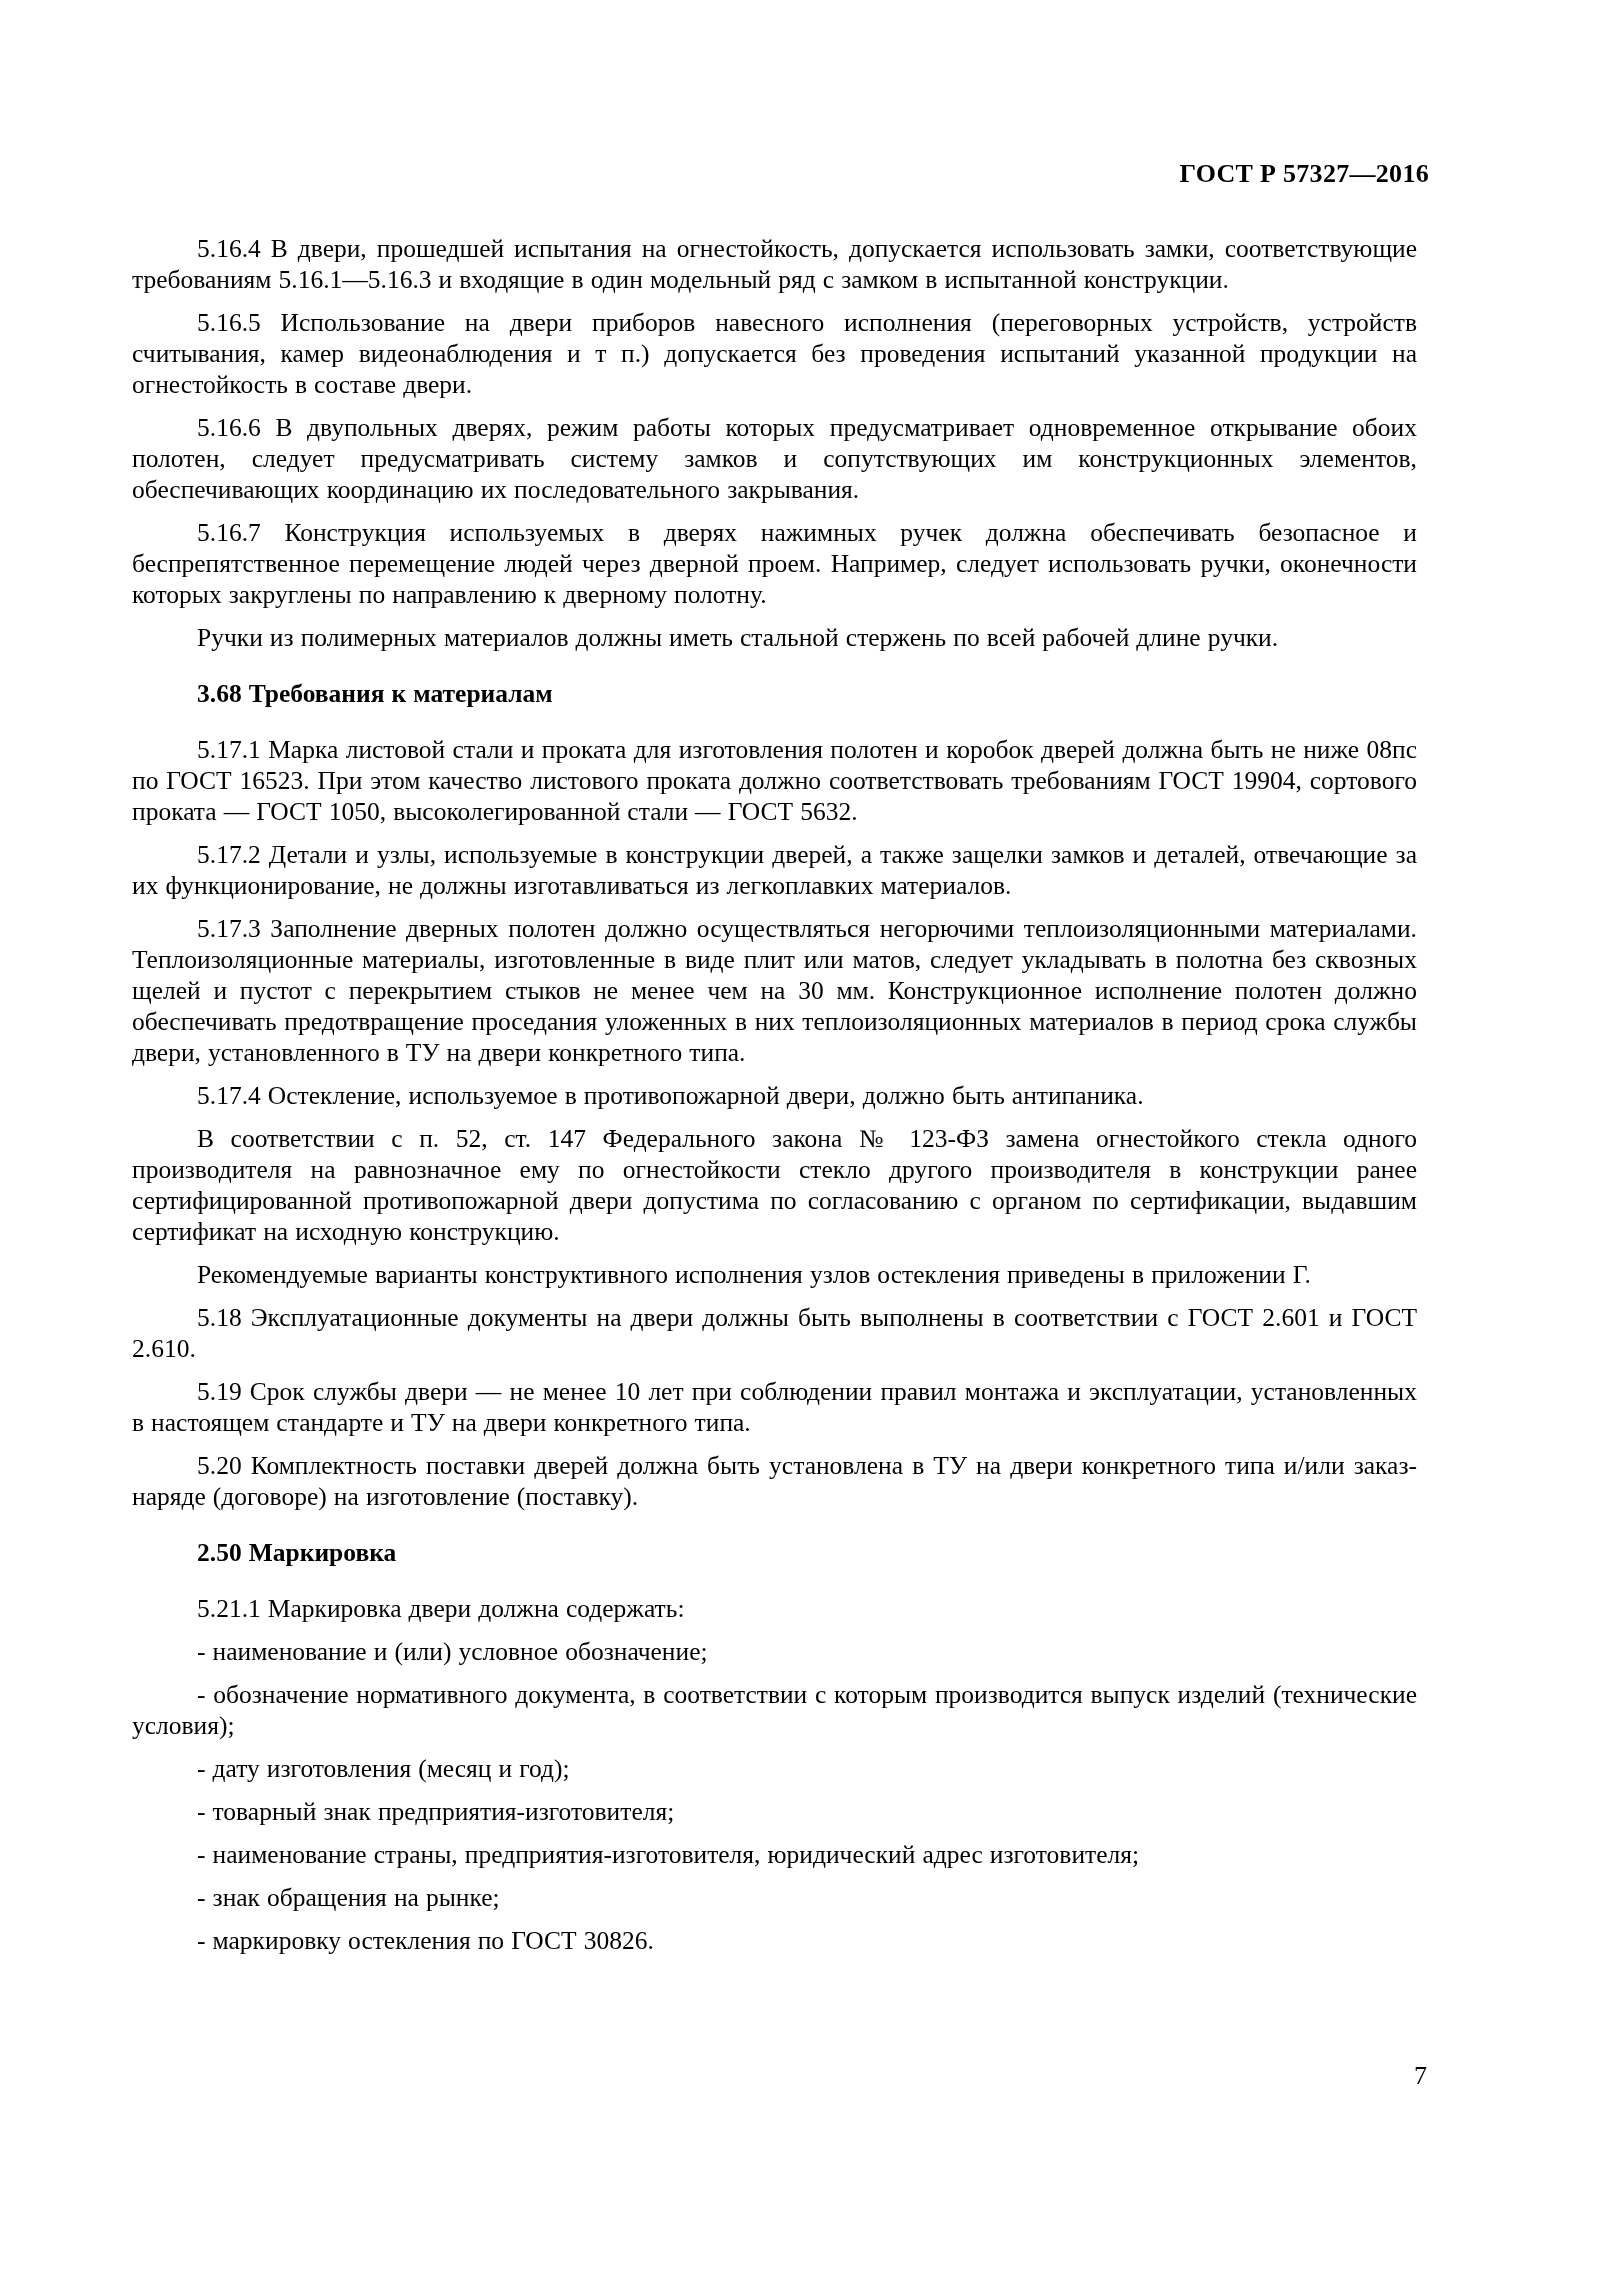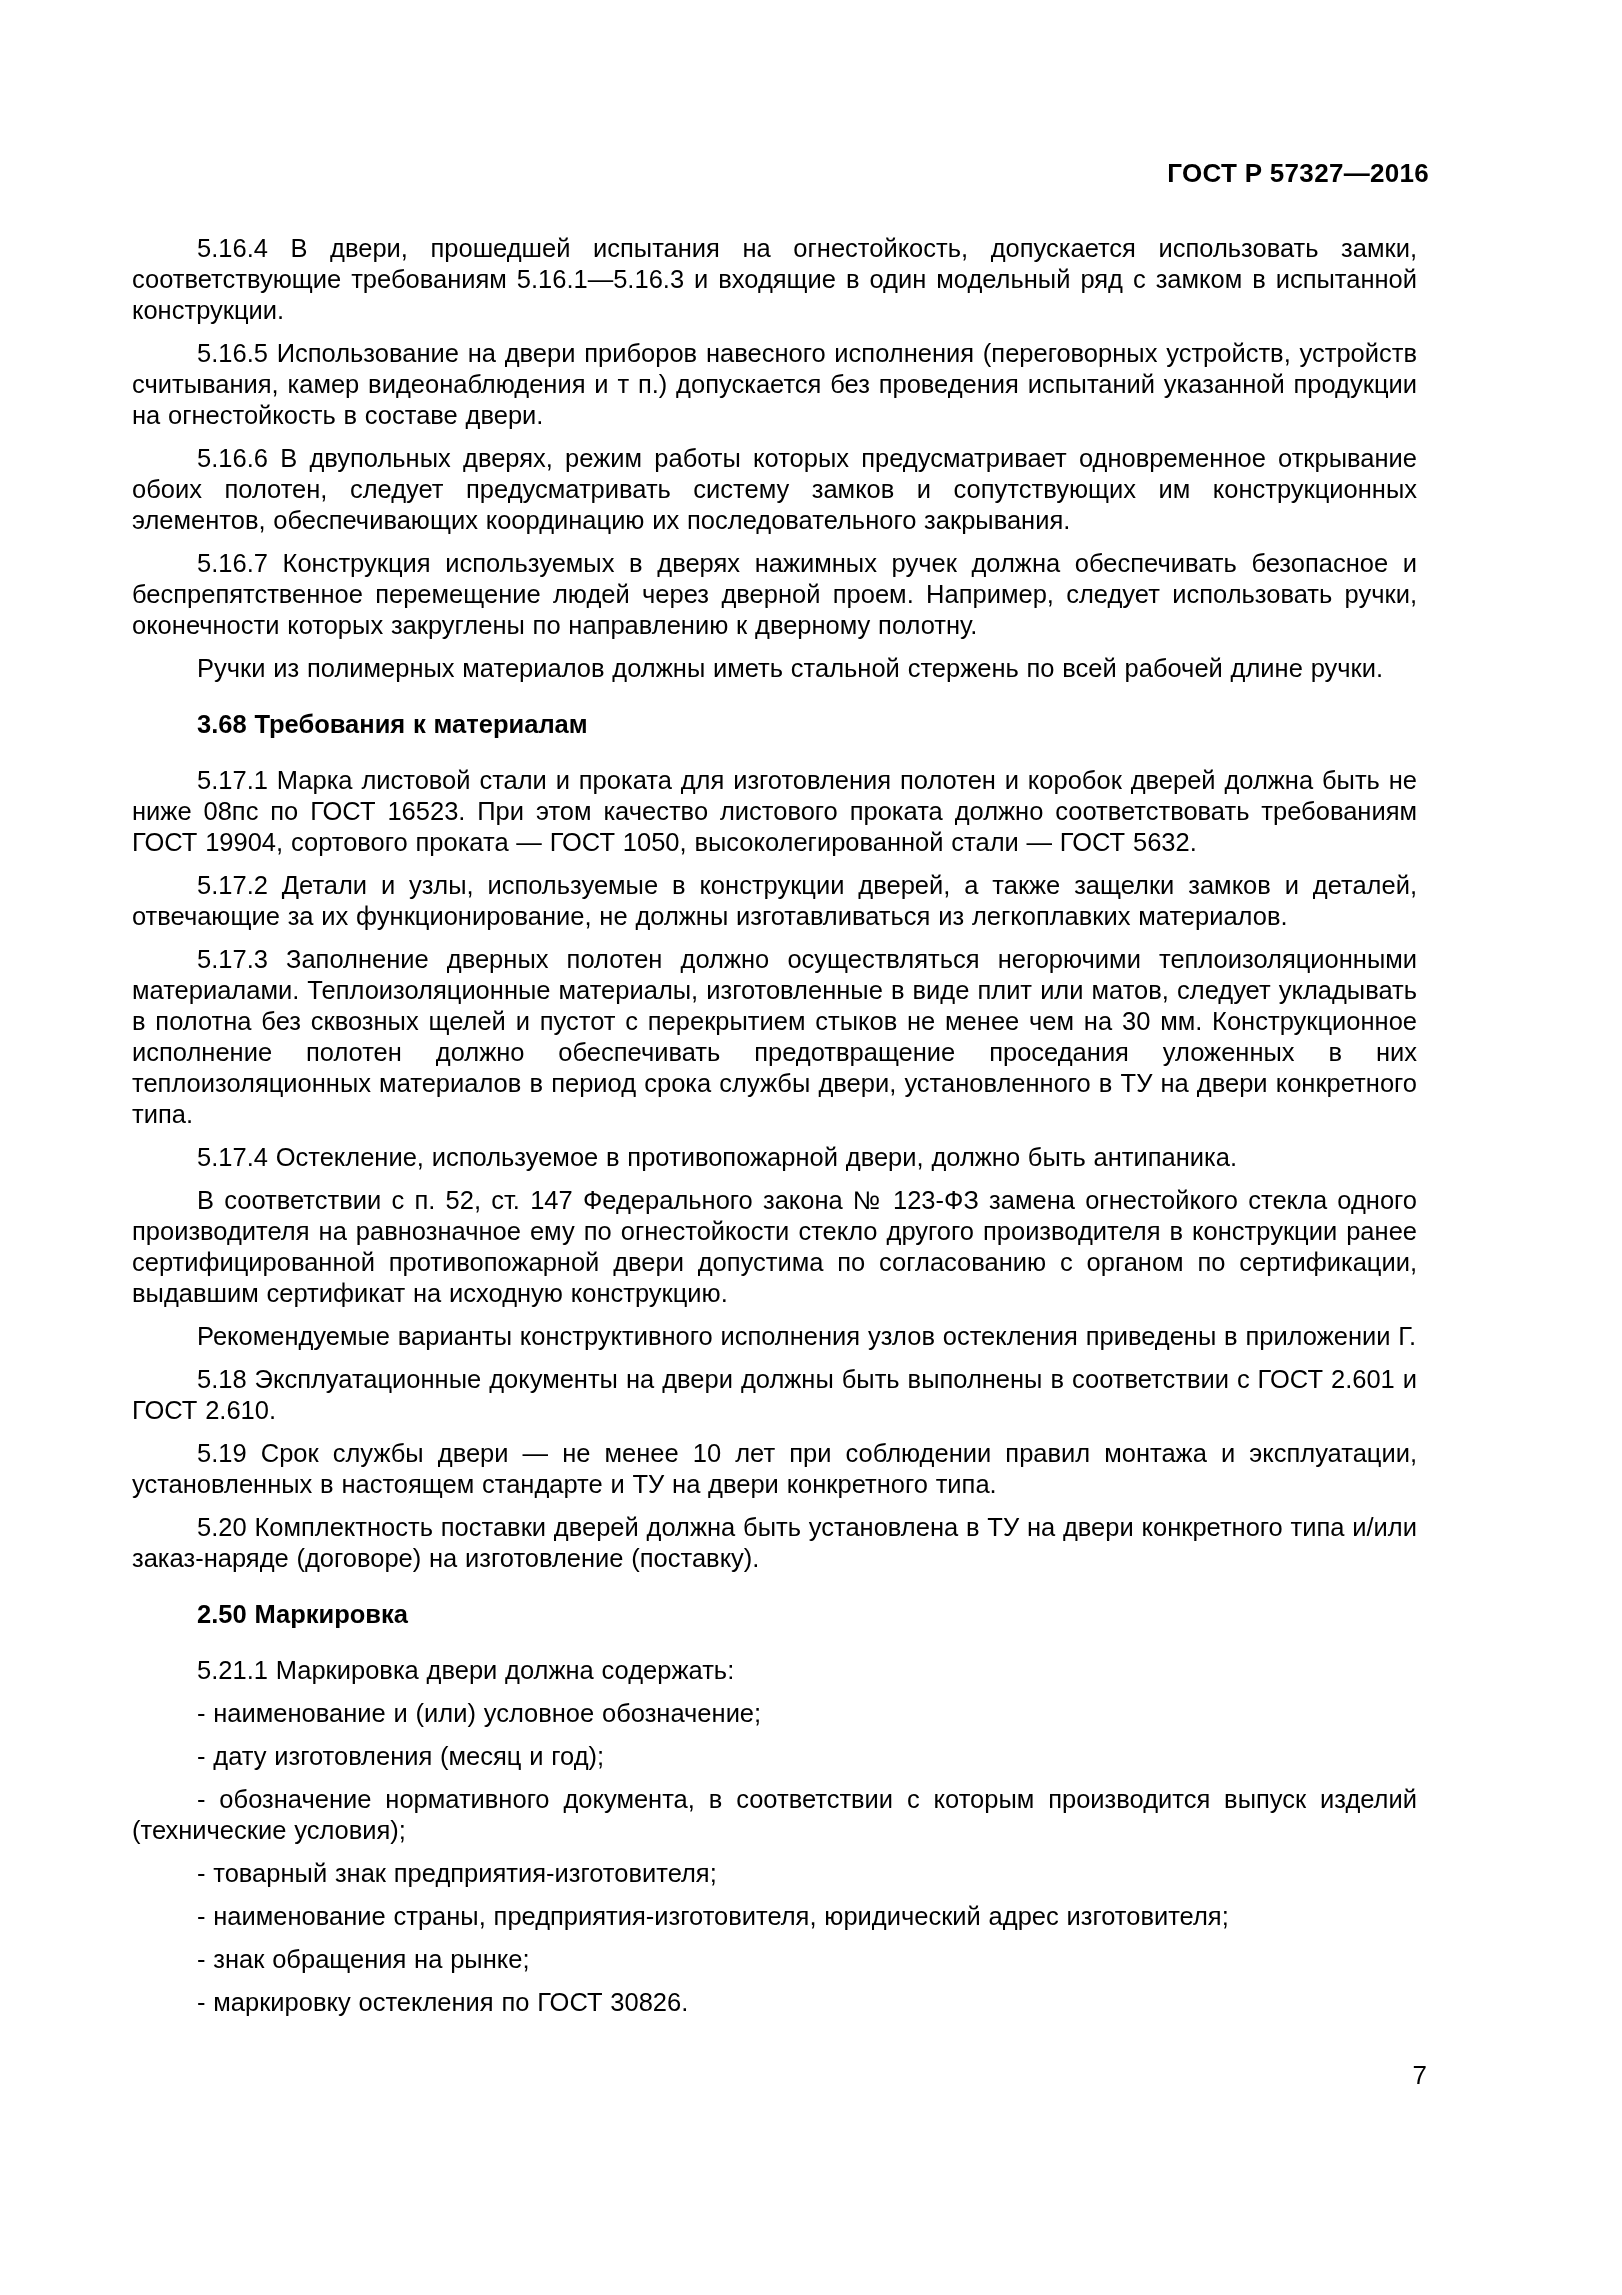--- a/index.html
+++ b/index.html
@@ -14,20 +14,21 @@
     overflow: hidden;
     color: #000000;
     font-family: "Liberation Sans", sans-serif;
     -webkit-font-smoothing: antialiased;
   }
   .page {
     position: absolute;
     inset: 0;
     box-sizing: border-box;
     padding: 158px 194px 0 120px; 
+    font-family: Liberation Serif, serif;
   }
   .doc-header {
     font-size: 26px;
     line-height: 31px;
     font-weight: bold;
     text-align: right;
     letter-spacing: 0.3px;
     margin-bottom: 44px;
   }
   .content p {
@@ -72,22 +73,22 @@
       <p class="para">5.17.3  Заполнение дверных полотен должно осуществляться негорючими теплоизоляционными материалами. Теплоизоляционные материалы, изготовленные в виде плит или матов, следует укладывать в полотна без сквозных щелей и пустот с перекрытием стыков не менее чем на 30 мм. Конструкционное исполнение полотен должно обеспечивать предотвращение проседания уложенных в них теплоизоляционных материалов в период срока службы двери, установленного в ТУ на двери конкретного типа.</p>
       <p class="para">5.17.4  Остекление, используемое в противопожарной двери, должно быть антипаника.</p>
       <p class="para">В соответствии с п. 52, ст. 147 Федерального закона № 123-ФЗ замена огнестойкого стекла одного производителя на равнозначное ему по огнестойкости стекло другого производителя в конструкции ранее сертифицированной противопожарной двери допустима по согласованию с органом по сертификации, выдавшим сертификат на исходную конструкцию.</p>
       <p class="para">Рекомендуемые варианты конструктивного исполнения узлов остекления приведены в приложении Г.</p>
       <p class="para">5.18  Эксплуатационные документы на двери должны быть выполнены в соответствии с ГОСТ 2.601 и ГОСТ 2.610.</p>
       <p class="para">5.19  Срок службы двери — не менее 10 лет при соблюдении правил монтажа и эксплуатации, установленных в настоящем стандарте и ТУ на двери конкретного типа.</p>
       <p class="para">5.20  Комплектность поставки дверей должна быть установлена в ТУ на двери конкретного типа и/или заказ-наряде (договоре) на изготовление (поставку).</p>
       <p class="heading">2.50  Маркировка</p>
       <p class="para">5.21.1  Маркировка двери должна содержать:</p>
       <p class="para">- наименование и (или) условное обозначение;</p>
+      <p class="para">- обозначение нормативного документа, в соответствии с которым производится выпуск изделий (технические условия);</p>
       <p class="para">- дату изготовления (месяц и год);</p>
-      <p class="para">- обозначение нормативного документа, в соответствии с которым производится выпуск изделий (технические условия);</p>
       <p class="para">- товарный знак предприятия-изготовителя;</p>
       <p class="para">- наименование страны, предприятия-изготовителя, юридический адрес изготовителя;</p>
       <p class="para">- знак обращения на рынке;</p>
       <p class="para">- маркировку остекления по ГОСТ 30826.</p>
     </main>
 
   <div class="page-number">7</div>
 </div>
 
 

